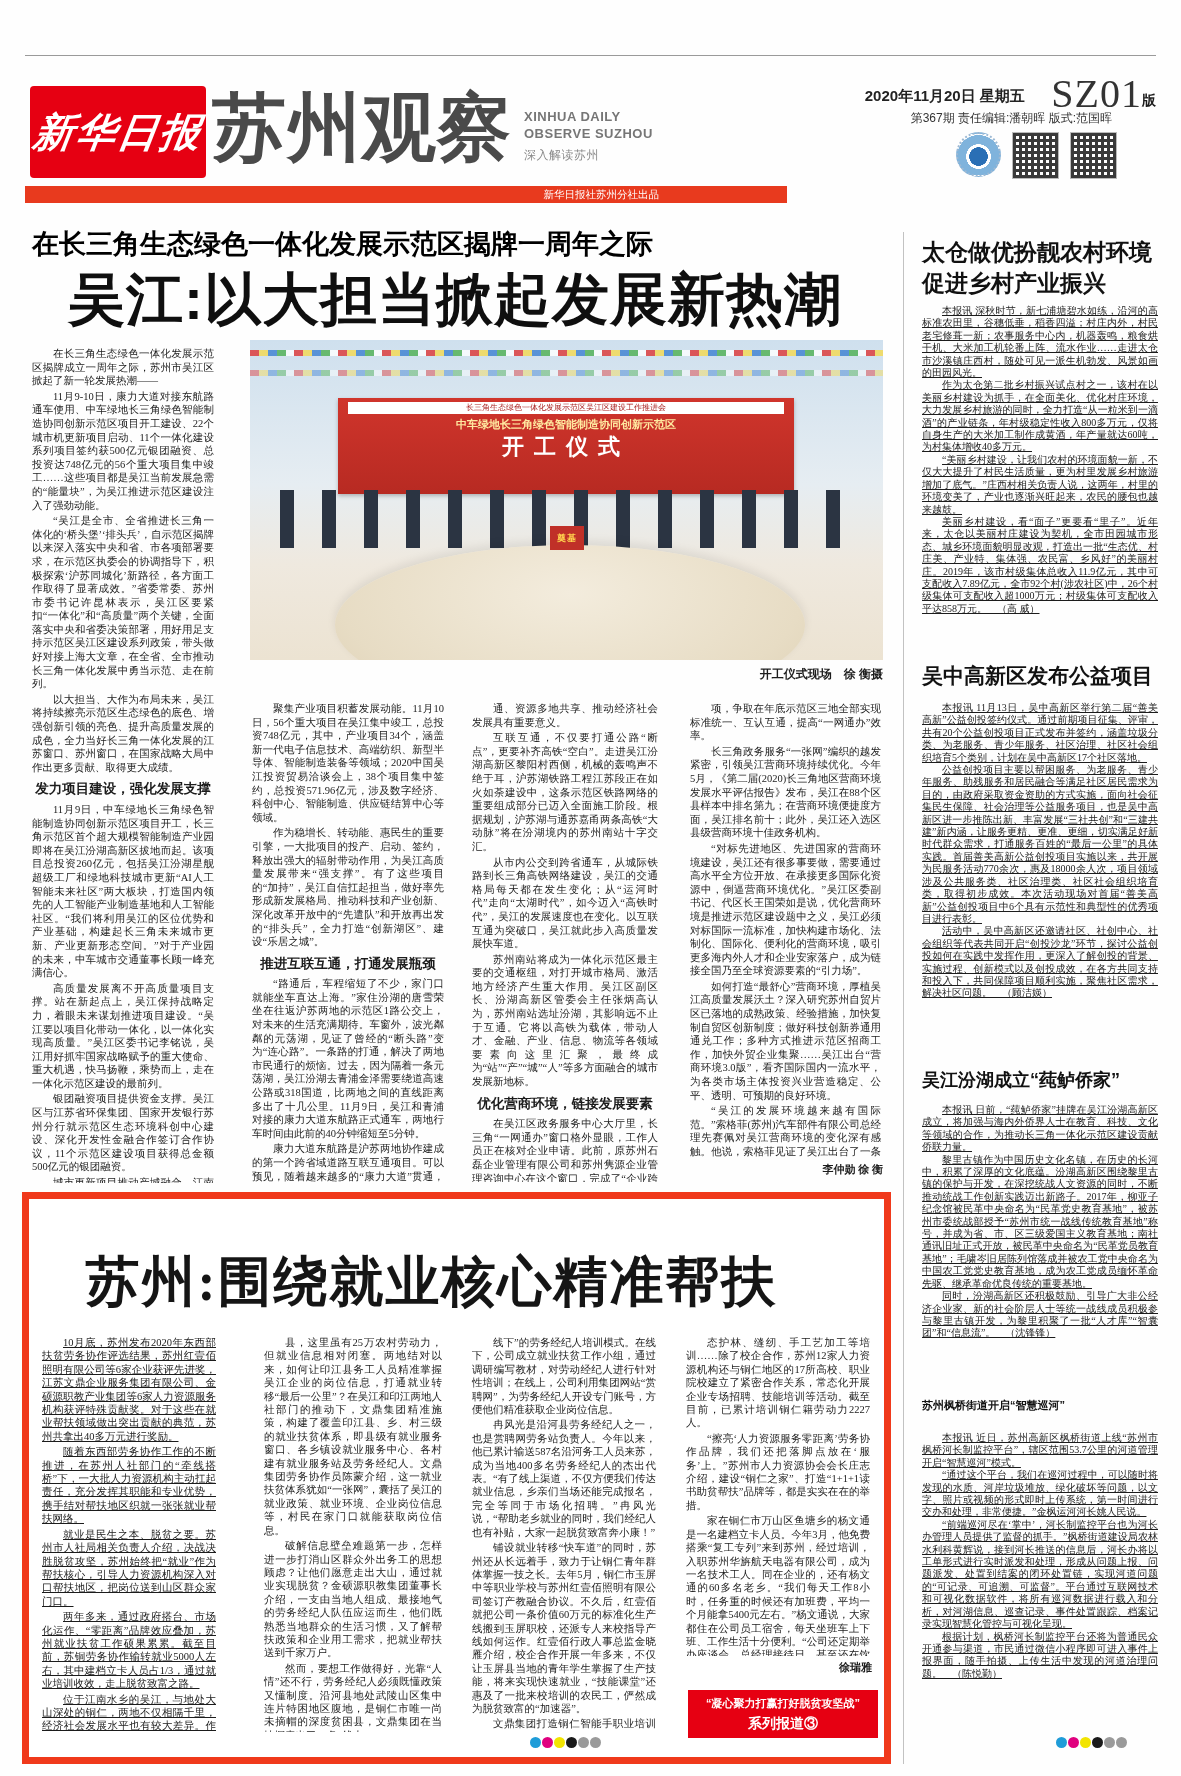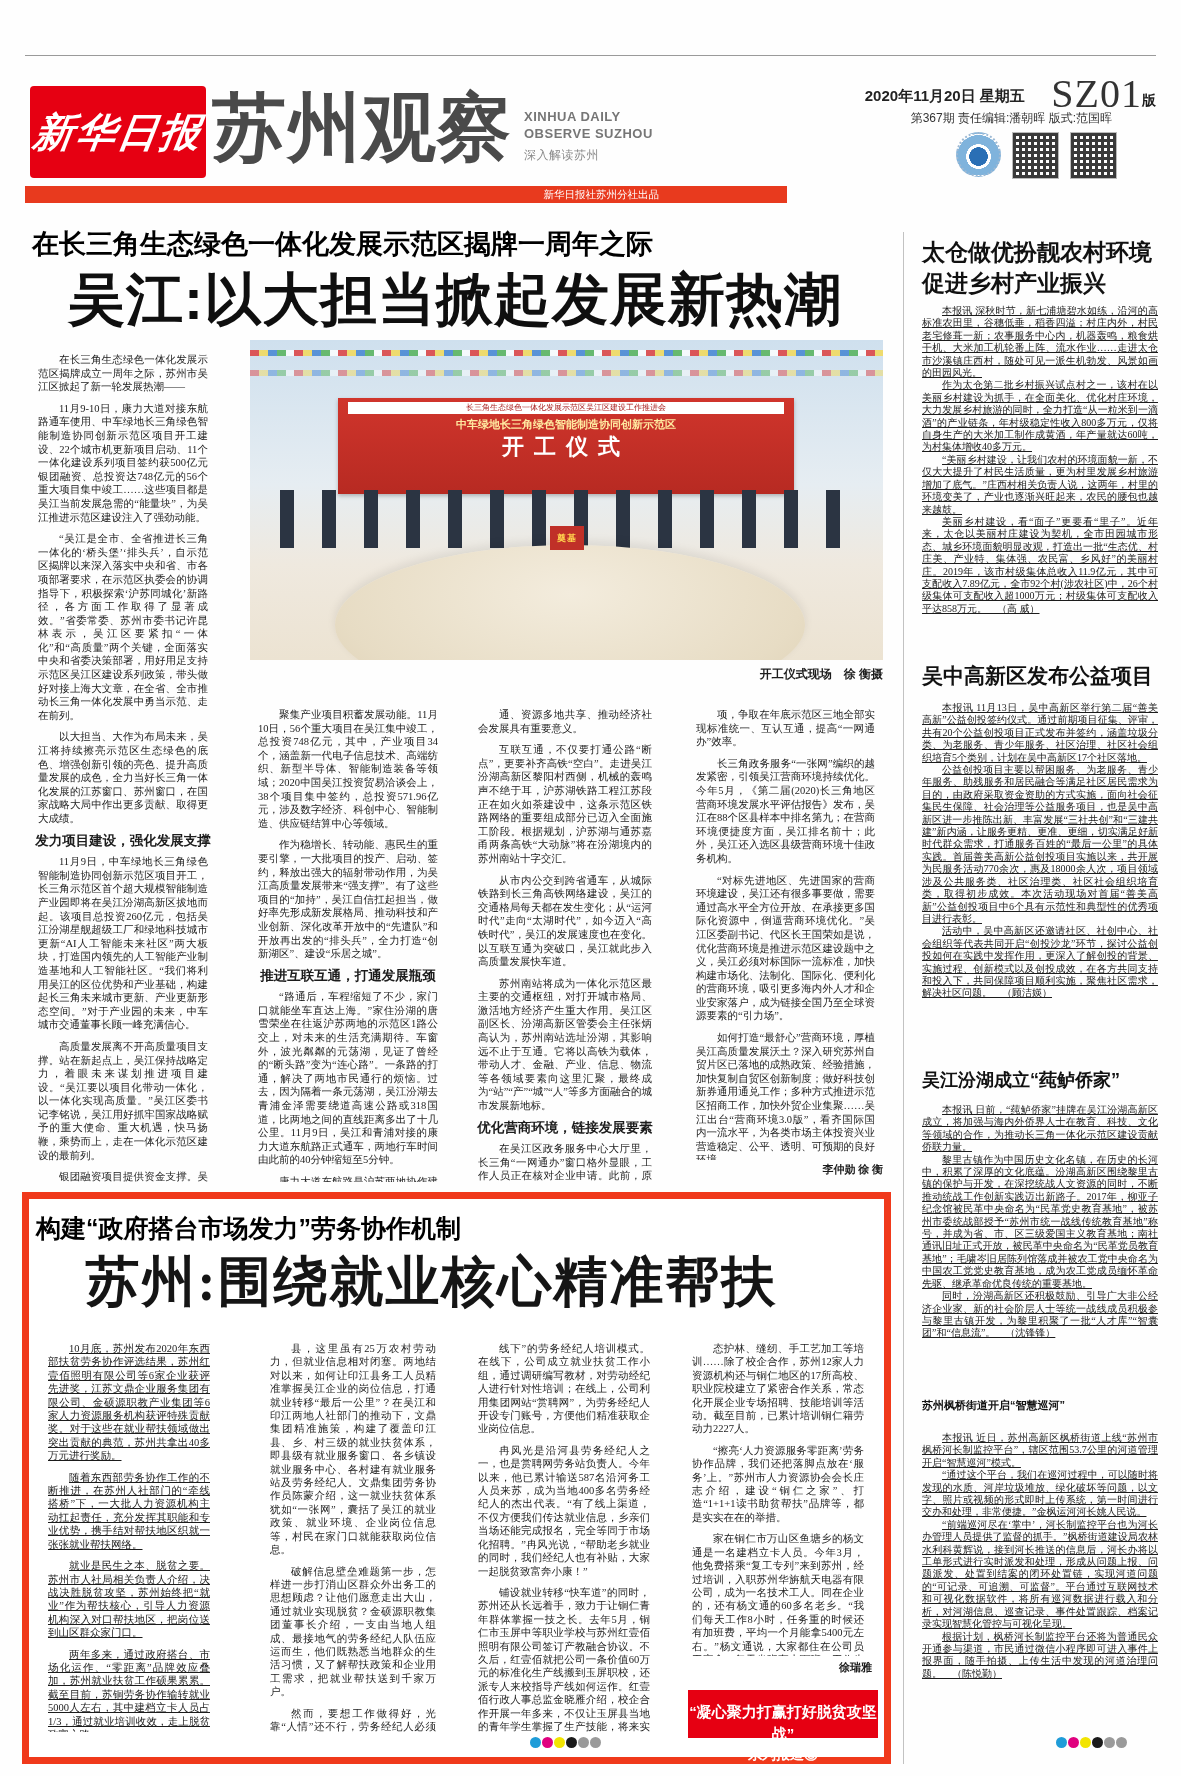--- a/index.html
+++ b/index.html
@@ -26,21 +26,21 @@
   #qrlogo{width:45px;height:45px;border-radius:50%;
       background:radial-gradient(circle at 50% 55%,#2a6fb5 0 30%,#fff 31% 40%,#7fb3dc 41% 70%,#fff 71%);
       border:2px dotted #9db9d4;box-sizing:border-box;}
   #qrrow{left:956px;top:132px;display:flex;gap:11px;}
   #redbanner{left:25px;top:186px;width:762px;height:17px;background:#e83a1e;color:#fff;
       font-size:10.5px;line-height:17px;text-align:right;padding-right:128px;box-sizing:border-box;padding-left:14px;}
   
   #kicker{left:32px;top:226px;font-size:27px;font-weight:bold;color:#000;}
   #headline{left:25px;top:262px;width:860px;text-align:center;font-size:57px;font-weight:900;color:#0f0f0f;letter-spacing:1px;}
   .coltxt{font-size:10.5px;line-height:13.6px;text-align:justify;overflow:hidden;}
-  .coltxt p{margin:8px;text-indent:2em;}
+  .coltxt p{margin:2px;text-indent:2em;}
   .coltxt p.sub{text-indent:0;text-align:center;font-weight:bold;font-family:"Liberation Sans",sans-serif;font-size:13.5px;margin:8px 0 7px;}
   #leadcol1{left:30px;top:345px;width:186px;height:838px;}
   #leadcola{left:250px;top:700px;width:196px;height:482px;}
   #leadcolb{left:470px;top:700px;width:190px;height:482px;}
   #leadcolc{left:688px;top:700px;width:195px;height:460px;}
   #leadbyline{left:688px;top:1162px;width:195px;text-align:right;font-weight:bold;font-size:11px;}
   #caption{left:250px;top:666px;width:633px;text-align:right;font-weight:bold;font-size:12px;font-family:"Liberation Sans",sans-serif;}
   
   #photo{left:250px;top:340px;width:633px;height:320px;overflow:hidden;
      background:linear-gradient(#cfe0ee 0%,#e6edf2 45%,#efe9df 70%,#ece3d2 100%);}
@@ -76,21 +76,21 @@
   #fheadline{left:22px;top:1246px;width:819px;text-align:center;font-size:54px;font-weight:900;color:#151515;
       font-family:"Liberation Serif","DejaVu Serif",serif;letter-spacing:2px;}
   .fcol{top:1334px;height:398px;font-size:10.5px;line-height:13.4px;}
   #fcol1{left:40px;width:178px;text-decoration:underline;}
   #fcol2{left:262px;width:182px;}
   #fcol3{left:470px;width:188px;}
   #fcol4{left:684px;width:188px;height:322px;}
   #fbyline{left:684px;top:1660px;width:188px;text-align:right;font-weight:bold;font-size:11px;}
   #badge{left:688px;top:1690px;width:190px;height:48px;background:#e60012;color:#fff;text-align:center;
       font-family:"Liberation Sans",sans-serif;font-weight:bold;}
-  #badge .l1{font-size:15px;line-height:22px;padding-top:11px;}
+  #badge .l1{font-size:11px;line-height:22px;padding-top:2px;}
   #badge .l2{font-size:14px;line-height:19px;}
   
   .dots{display:flex;gap:1px;}
   .dots i{width:11px;height:11px;border-radius:50%;display:block;}
   #dots1{left:530px;top:1737px;}
   #dots2{left:1056px;top:1737px;}
 </style>
 </head>
 <body>
 
@@ -200,21 +200,20 @@
 
   <div class="abs hs sbt" id="sb4t">苏州枫桥街道开启“智慧巡河”</div>
   <div class="abs sbx" id="sb4x">
       <p>本报讯  近日，苏州高新区枫桥街道上线“苏州市枫桥河长制监控平台”，辖区范围53.7公里的河道管理开启“智慧巡河”模式。</p>
       <p>“通过这个平台，我们在巡河过程中，可以随时将发现的水质、河岸垃圾堆放、绿化破坏等问题，以文字、照片或视频的形式即时上传系统，第一时间进行交办和处理，非常便捷。”金枫运河河长姚人民说。</p>
       <p>“前端巡河尽在‘掌中’，河长制监控平台也为河长办管理人员提供了监督的抓手。”枫桥街道建设局农林水利科黄辉说，接到河长推送的信息后，河长办将以工单形式进行实时派发和处理，形成从问题上报、问题派发、处置到结案的闭环处置链，实现河道问题的“可记录、可追溯、可监督”。平台通过互联网技术和可视化数据软件，将所有巡河数据进行载入和分析，对河湖信息、巡查记录、事件处置跟踪、档案记录实现智慧化管控与可视化呈现。</p>
       <p>根据计划，枫桥河长制监控平台还将为普通民众开通参与渠道，市民通过微信小程序即可进入事件上报界面，随手拍摄、上传生活中发现的河道治理问题。　（陈悦勤）</p>
     </div>
 
   <div class="abs" id="featurebox"></div>
-  <div class="abs hs" id="fkicker">构建“政府搭台市场发力”劳务协作机制</div>
   <div class="abs" id="fheadline">苏州:围绕就业核心精准帮扶</div>
   <div class="abs coltxt fcol" id="fcol1">
       <p>10月底，苏州发布2020年东西部扶贫劳务协作评选结果，苏州红壹佰照明有限公司等6家企业获评先进奖，江苏文鼎企业服务集团有限公司、金硕源职教产业集团等6家人力资源服务机构获评特殊贡献奖。对于这些在就业帮扶领域做出突出贡献的典范，苏州共拿出40多万元进行奖励。</p>
       <p>随着东西部劳务协作工作的不断推进，在苏州人社部门的“牵线搭桥”下，一大批人力资源机构主动扛起责任，充分发挥其职能和专业优势，携手结对帮扶地区织就一张张就业帮扶网络。</p>
       <p>就业是民生之本、脱贫之要。苏州市人社局相关负责人介绍，决战决胜脱贫攻坚，苏州始终把“就业”作为帮扶核心，引导人力资源机构深入对口帮扶地区，把岗位送到山区群众家门口。</p>
       <p>两年多来，通过政府搭台、市场化运作、“零距离”品牌效应叠加，苏州就业扶贫工作硕果累累。截至目前，苏铜劳务协作输转就业5000人左右，其中建档立卡人员占1/3，通过就业培训收效，走上脱贫致富之路。</p>
       <p>位于江南水乡的吴江，与地处大山深处的铜仁，两地不仅相隔千里，经济社会发展水平也有较大差异。作为苏州东西部扶贫协作的结对地区，金硕源职教产业集团结对的是印江</p>
     </div>
   <div class="abs coltxt fcol" id="fcol2">
       <p>县，这里虽有25万农村劳动力，但就业信息相对闭塞。两地结对以来，如何让印江县务工人员精准掌握吴江企业的岗位信息，打通就业转移“最后一公里”？在吴江和印江两地人社部门的推动下，文鼎集团精准施策，构建了覆盖印江县、乡、村三级的就业扶贫体系，即县级有就业服务窗口、各乡镇设就业服务中心、各村建有就业服务站及劳务经纪人。文鼎集团劳务协作员陈蒙介绍，这一就业扶贫体系犹如“一张网”，囊括了吴江的就业政策、就业环境、企业岗位信息等，村民在家门口就能获取岗位信息。</p>

